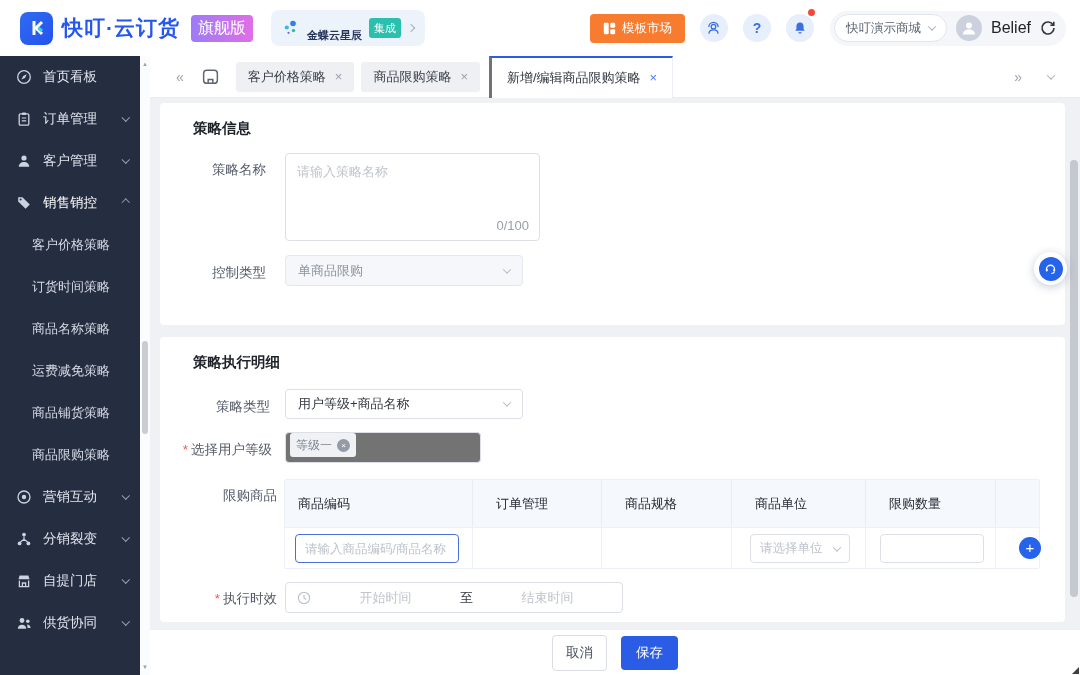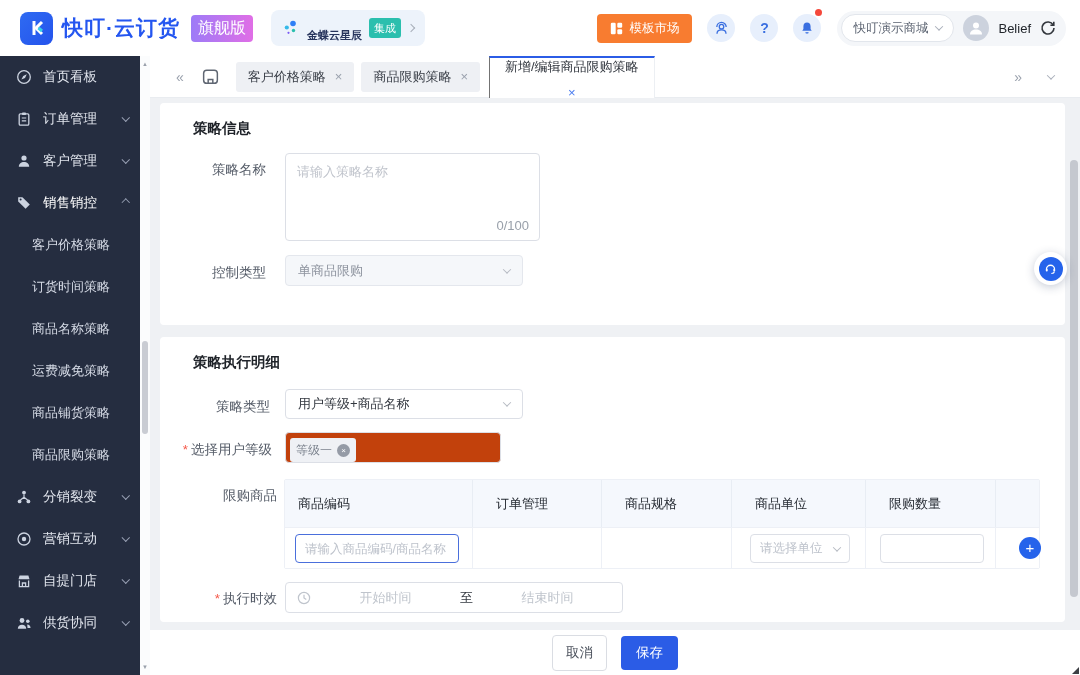--- a/index.html
+++ b/index.html
@@ -18,21 +18,21 @@
   .chev { display:inline-block; width:6px; height:6px; border-right:1.4px solid #a8aeb9; border-bottom:1.4px solid #a8aeb9; }
   .chev.down { transform:rotate(45deg) translate(-1px,-1px); }
   .chev.up { transform:rotate(-135deg); }
   .chev.right { transform:rotate(-45deg); }
   .tpl-btn { margin-left:auto; background:#f87c30; height:29px; padding:0 13px; border:none; border-radius:4px; color:#fff; font-size:12.5px; display:flex; align-items:center; gap:6px; cursor:pointer; white-space:nowrap; font-family:inherit; }
   .hdr-circle { width:28px; height:28px; border-radius:50%; background:#e7effc; color:#3a6fe0; display:flex; align-items:center; justify-content:center; margin-left:15px; position:relative; cursor:pointer; font-weight:700; font-size:14px; flex-shrink:0; }
   .red-dot { position:absolute; top:-5px; right:-1px; width:7px; height:7px; border-radius:50%; background:#f5483b; }
   .user-group { margin-left:16px; background:#f4f6f9; border-radius:18px; height:35px; padding:0 10px 0 4px; display:flex; align-items:center; gap:9px; }
   .mall-select { background:#fff; border:1px solid #e2e6ec; border-radius:15px; height:28px; padding:0 11px; display:flex; align-items:center; gap:8px; font-size:12.5px; color:#5a6270; cursor:pointer; white-space:nowrap; }
   .avatar { width:26px; height:26px; border-radius:50%; background:#ccd2dd; display:flex; align-items:center; justify-content:center; }
-  .username { font-size:13px; color:#21252b; font-weight:500; }
+  .username { font-size:16px; color:#21252b; font-weight:500; }
   .refresh-wrap { display:flex; cursor:pointer; }
 
   
   .body-row { display:flex; height:619px; }
   .sidebar { width:140px; background:#252d40; flex-shrink:0; overflow:hidden; }
   .side-item { height:42px; display:flex; align-items:center; padding:0 12px 0 16px; font-size:13.5px; color:#e2e6ee; cursor:pointer; white-space:nowrap; }
   .side-item .ic { width:17px; margin-right:10px; display:flex; color:#ccd3e0; flex-shrink:0; }
   .side-item .sp { margin-left:auto; color:#98a0b3; display:flex; }
   .side-item .chev { border-color:#98a0b3; width:5.5px; height:5.5px; }
   .side-sub { padding-left:32px; color:#d6dbe6; font-size:13px; }
@@ -43,42 +43,42 @@
   .side-thumb { position:absolute; left:2px; top:285px; width:6px; height:93px; background:#c9ccd3; border-radius:3px; }
 
   .main { flex:1; display:flex; flex-direction:column; min-width:0; }
 
   
   .tabbar { height:42px; background:#fff; border-bottom:1px solid #e9ecf0; display:flex; align-items:center; padding-left:26px; }
   .tb-glyph { color:#9aa1ad; font-size:14px; cursor:pointer; }
   .home-ic { margin:0 16px 0 17px; display:flex; color:#5f6672; cursor:pointer; }
   .tab-chip { height:30px; padding:0 12px; background:#eef0f4; border-radius:3px; display:flex; align-items:center; gap:9px; font-size:13px; color:#383d46; margin-right:7px; cursor:pointer; white-space:nowrap; }
   .tab-x { color:#9aa1ad; font-size:13px; cursor:pointer; }
-  .tab-active { height:42px; margin-left:2px; padding:0 15px; background:#fff; border-top:2.5px solid #2b5ce6; border-left:1px solid #737373; border-right:1px solid #eceff3; display:flex; align-items:center; gap:9px; font-size:13px; color:#30353d; cursor:pointer; white-space:nowrap;flex-direction:column; }
+  .tab-active { height:42px; margin-left:2px; padding:12px 15px; background:#fff; border-top:2.5px solid #2b5ce6; border-left:3px solid #737373; border-right:1px solid #eceff3; display:flex; align-items:center; gap:9px; font-size:13px; color:#30353d; cursor:pointer; white-space:nowrap; }
   .tab-active .tab-x { color:#4a7cf0; }
   .tb-right { margin-left:auto; display:flex; align-items:center; gap:26px; padding-right:26px; }
 
   
   .content { flex:1; position:relative; background:#eff1f4; overflow:hidden; }
   .card { position:absolute; left:10px; width:905px; background:#fff; border-radius:4px; }
   .card1 { top:5px; height:222px; }
   .card2 { top:239px; height:285px; }
   .sec-title { position:absolute; left:33px; top:16px; font-size:14.5px; font-weight:700; color:#1f2329; }
   .lbl { position:absolute; text-align:right; font-size:13.5px; color:#555c68; white-space:nowrap; }
   .req { color:#f5594a; margin-right:3px; }
   .ta-wrap { position:absolute; left:125px; top:50px; width:255px; height:88px; }
   .ta-wrap textarea { width:100%; height:100%; resize:none; border:1px solid #dcdfe6; border-radius:4px; padding:9px 11px; font-size:13px; color:#333; font-family:inherit; outline:none; }
   .ta-wrap textarea::placeholder { color:#c0c4cc; }
   .counter { position:absolute; right:11px; bottom:8px; font-size:13px; color:#99a0aa; }
   .select { position:absolute; height:31px; border:1px solid #dcdfe6; border-radius:4px; background:#fff; display:flex; align-items:center; padding:0 12px; font-size:13px; color:#32373f; cursor:pointer; }
   .select .chev { margin-left:auto; border-color:#b6bac2; }
   .select.disabled { background:#f5f7fa; border-color:#e4e7ed; color:#8d939e; cursor:not-allowed; }
   .sel-ctrl { left:125px; top:152px; width:238px;align-items:center; }
   .sel-stype { left:125px; top:52px; width:238px; height:30px; }
-  .ulevel-input { position:absolute; left:125px; top:95px; width:216px; height:31px; border:1px solid #dcdfe6; border-radius:4px; background:#c2410c; display:flex; align-items:flex-end; padding:0 4px; cursor:text; }
+  .ulevel-input { position:absolute; left:125px; top:95px; width:196px; height:31px; border:1px solid #dcdfe6; border-radius:4px; background:#737373; display:flex; align-items:flex-start; padding:0 4px; cursor:text; }
   .tag { display:inline-flex; align-items:center; gap:5px; background:#eff1f5; border-radius:3px; padding:3.5px 6px; font-size:12px; color:#7b828d; }
   .tag-x { width:13px; height:13px; border-radius:50%; background:#959ba6; color:#fff; font-size:8px; line-height:13px; text-align:center; cursor:pointer; }
 
   .goods-table { position:absolute; left:124px; top:142px; width:756px; border:1px solid #edf0f6; border-radius:2px; }
   .thead, .trow { display:grid; grid-template-columns:188px 119px 120px 124px 120px 83px;gap:10px; }
   .thead { height:47px; background:#f5f8fd; }
   .th { display:flex; align-items:center; padding-left:13px; font-size:13px; color:#262b33; border-right:1px solid #e8edf4; }
   .th:last-child { border-right:none; }
   .trow { height:41px; background:#fff; border-top:1px solid #edf0f6; }
   .td { border-right:1px solid #edf0f6; position:relative; }
@@ -241,39 +241,39 @@
         </div>
       <div class="side-item side-sub">
           <span>商品铺货策略</span>
         </div>
       <div class="side-item side-sub">
           <span>商品限购策略</span>
         </div>
       <div class="side-item">
         <span class="ic">
             <svg width="16" height="16" viewBox="0 0 16 16">
+              <circle cx="8" cy="8" r="6" fill="none" stroke="currentColor" stroke-width="1.3"></circle>
+              <circle cx="8" cy="8" r="2.2" fill="currentColor"></circle>
+            </svg>
+          </span>
+        <span>营销互动</span>
+        <span class="sp">
+            <span class="chev down"></span>
+          </span>
+      </div>
+      <div class="side-item">
+        <span class="ic">
+            <svg width="16" height="16" viewBox="0 0 16 16">
               <circle cx="8" cy="3.6" r="1.9" fill="currentColor"></circle>
               <circle cx="3.6" cy="12.4" r="1.9" fill="currentColor"></circle>
               <circle cx="12.4" cy="12.4" r="1.9" fill="currentColor"></circle>
               <path d="M8 5.5 V8.3 M8 8.3 L4.4 11 M8 8.3 L11.6 11" stroke="currentColor" stroke-width="1.2" fill="none"></path>
             </svg>
           </span>
         <span>分销裂变</span>
-        <span class="sp">
-            <span class="chev down"></span>
-          </span>
-      </div>
-      <div class="side-item">
-        <span class="ic">
-            <svg width="16" height="16" viewBox="0 0 16 16">
-              <circle cx="8" cy="8" r="6" fill="none" stroke="currentColor" stroke-width="1.3"></circle>
-              <circle cx="8" cy="8" r="2.2" fill="currentColor"></circle>
-            </svg>
-          </span>
-        <span>营销互动</span>
         <span class="sp">
             <span class="chev down"></span>
           </span>
       </div>
       <div class="side-item">
         <span class="ic">
             <svg width="16" height="16" viewBox="0 0 16 16">
               <path d="M2.5 6.2 L3.6 2.6 H12.4 L13.5 6.2 Z" fill="currentColor"></path>
               <path d="M3.4 7.4 V13.6 H12.6 V7.4" fill="none" stroke="currentColor" stroke-width="1.3"></path>
               <path d="M6.4 13.6 V10 H9.6 V13.6" fill="none" stroke="currentColor" stroke-width="1.3"></path>

